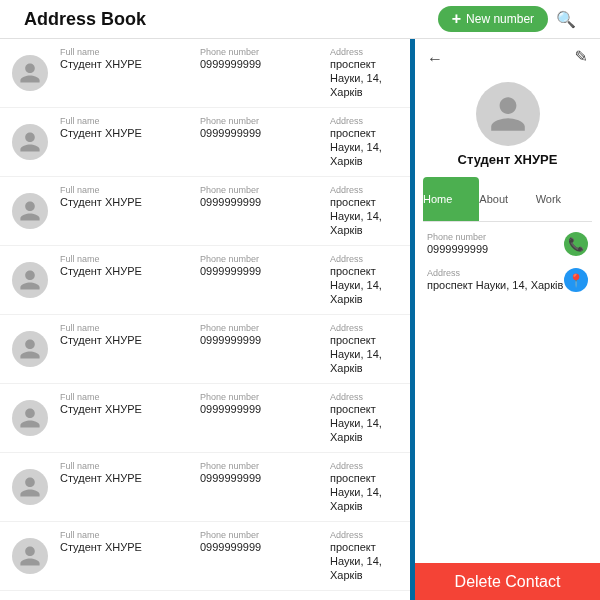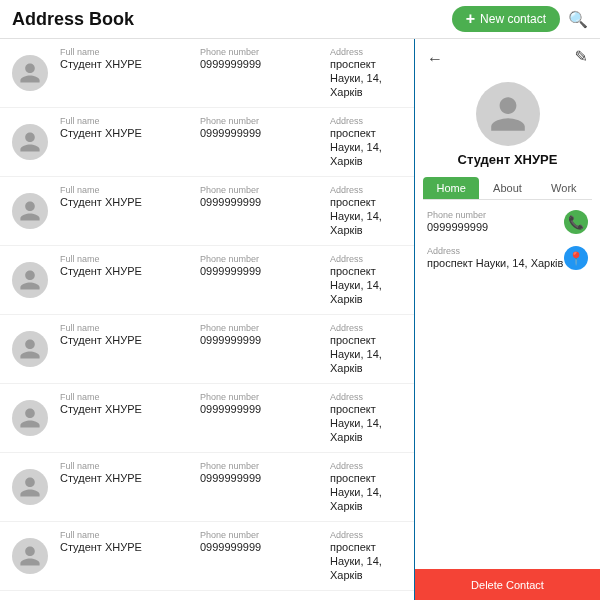--- a/index.html
+++ b/index.html
@@ -3,21 +3,21 @@
   <meta charset="utf-8">
   <style>
     * { box-sizing: border-box; margin: 0; padding: 0; }
     body { font-family: Arial, sans-serif; background: #fff; width: 600px; height: 600px; overflow: hidden; font-size: 12px; }
 
     
     .header {
       display: flex;
       align-items: center;
       justify-content: space-between;
-      padding: 6px 12px;
+      padding: 6px 24px;
       border-bottom: 1px solid #e0e0e0;
     }
     .header-title {
       font-size: 18px;
       font-weight: bold;
       color: #111;
     }
     .header-right {
       display: flex;
       align-items: center;
@@ -50,21 +50,21 @@
 
     
     .main {
       display: flex;
       height: calc(600px - 38px);
     }
 
     
     .contact-list {
       width: 415px;
-      border-right: 1px solid #0369a1;
+      border-right: 5px solid #0369a1;
       overflow-y: auto;
     }
     .contact-item {
       display: flex;
       align-items: center;
       padding: 8px 12px;
       border-bottom: 1px solid #f0f0f0;
       cursor: pointer;
     }
     .avatar {
@@ -148,22 +148,21 @@
     }
 
     
     .detail-tabs {
       display: flex;
       border-bottom: 1px solid #e0e0e0;
       margin: 0 8px;
     }
     .detail-tab {
       flex: 1;
-      text-align: center;
-      padding: 5px 0;
+      padding: 16px 0;
       font-size: 11px;
       cursor: pointer;
       border-radius: 4px 4px 0 0;
       color: #555;
     }
     .detail-tab.active {
       background: #4caf50;
       color: #fff;
     }
 
@@ -199,36 +198,36 @@
     .field-icon.green { background: #4caf50; color: #fff; }
     .field-icon.blue { background: #2196f3; color: #fff; }
 
     
     .delete-btn {
       background: #f44336;
       color: #fff;
       border: none;
       width: 100%;
       padding: 10px;
-      font-size: 11px;
+      font-size: 16px;
       cursor: pointer;
       position: absolute;
       bottom: 0;
       left: 0;
     }
   </style>
 </head>
 <body>
 
 <div class="header">
   <span class="header-title">Address Book</span>
   <div class="header-right">
     <button class="new-contact-btn">
       <span class="plus">+</span>
-      <span>New contact</span>
+      <span>New number</span>
     </button>
     <button class="search-icon-btn">
       <span>🔍</span>
     </button>
   </div>
 </div>
 
 <div class="main">
 
   <div class="contact-list" id="contact-list">

